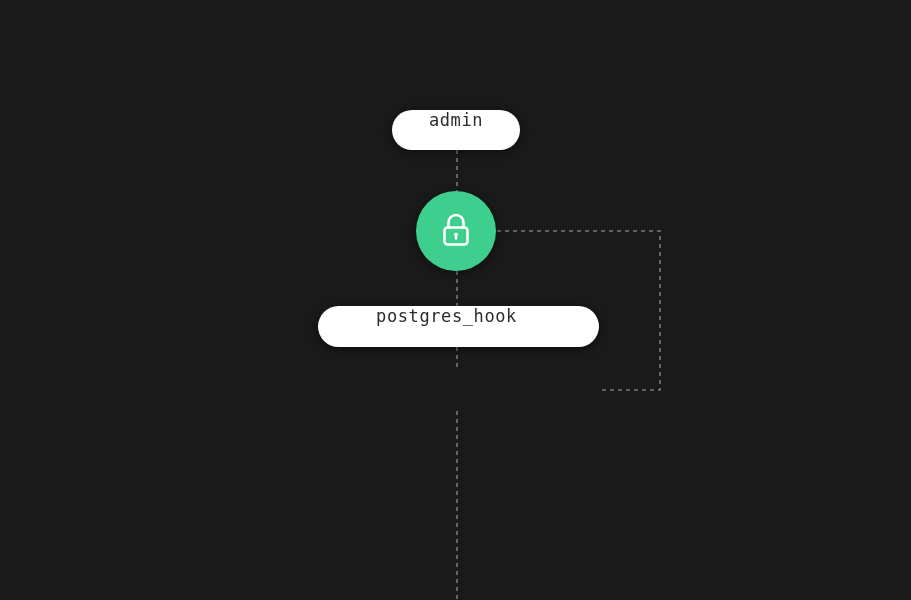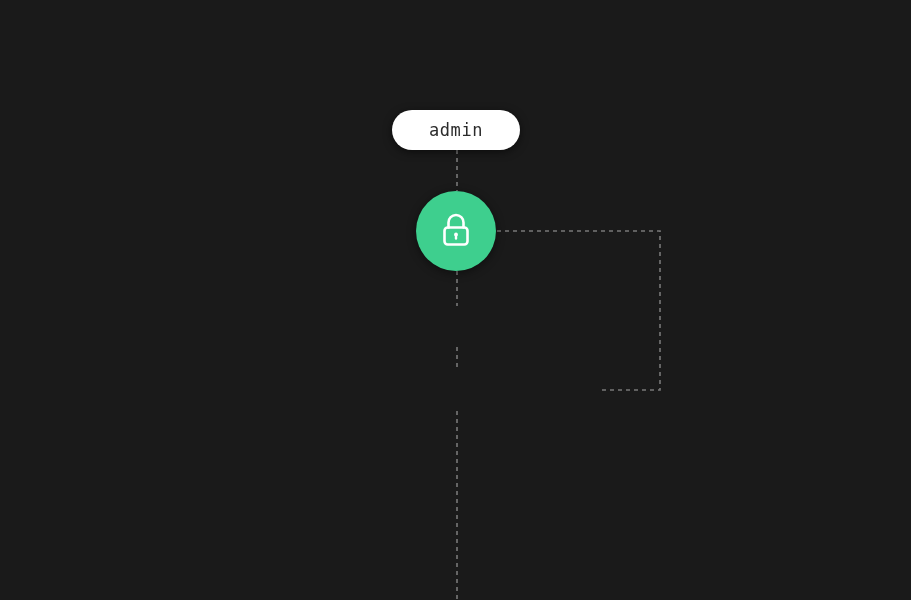--- a/index.html
+++ b/index.html
@@ -28,21 +28,20 @@
     height: 600px;
     pointer-events: none;
   }
   .node {
     position: absolute;
     box-sizing: border-box;
     background: #ffffff;
     color: #2b2b2b;
     border-radius: 999px;
     display: flex;
-    align-items: center;
     justify-content: center;
     font-family: "DejaVu Sans Mono", "Liberation Mono", monospace;
     letter-spacing: 0.6px;
     white-space: nowrap;
     box-shadow: 0 2px 9px rgba(0,0,0,0.55);
   }
   #node-admin {
     left: 392px;
     top: 110px;
     width: 128px;
@@ -110,15 +109,18 @@
     <span>
       <svg width="34" height="36" viewBox="0 0 34 36" xmlns="http://www.w3.org/2000/svg" fill="none" stroke="#ffffff" stroke-width="2.6" stroke-linecap="round" stroke-linejoin="round">
         <path d="M 9.5 14.5 L 9.5 9.5 A 7.5 7.5 0 0 1 24.5 9.5 L 24.5 14.5"></path>
         <rect x="5.5" y="14.5" width="23" height="17" rx="3.2" ry="3.2"></rect>
         <circle cx="17" cy="21.4" r="1.9" fill="#ffffff" stroke="none"></circle>
         <path d="M 17 22.2 L 17 25.6" stroke-width="2.4"></path>
       </svg>
     </span>
   </div>
 
+  <div class="node" id="node-postgres-hook">
+    <span>postgres_hook</span>
+  </div>
 
 
 </div>
 
 </body></html>

